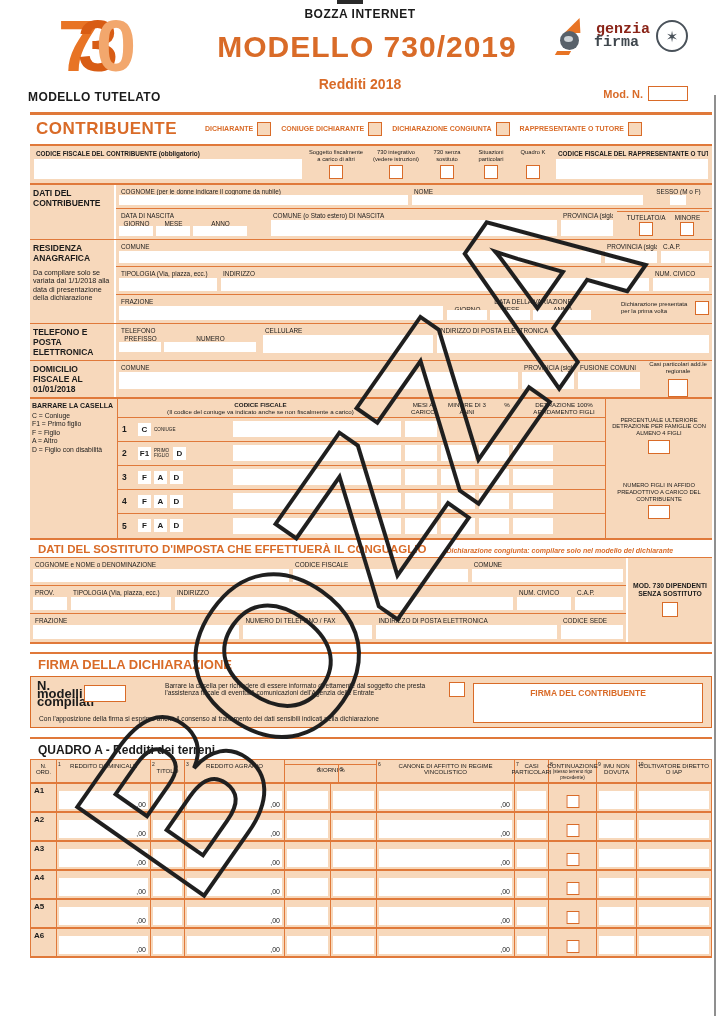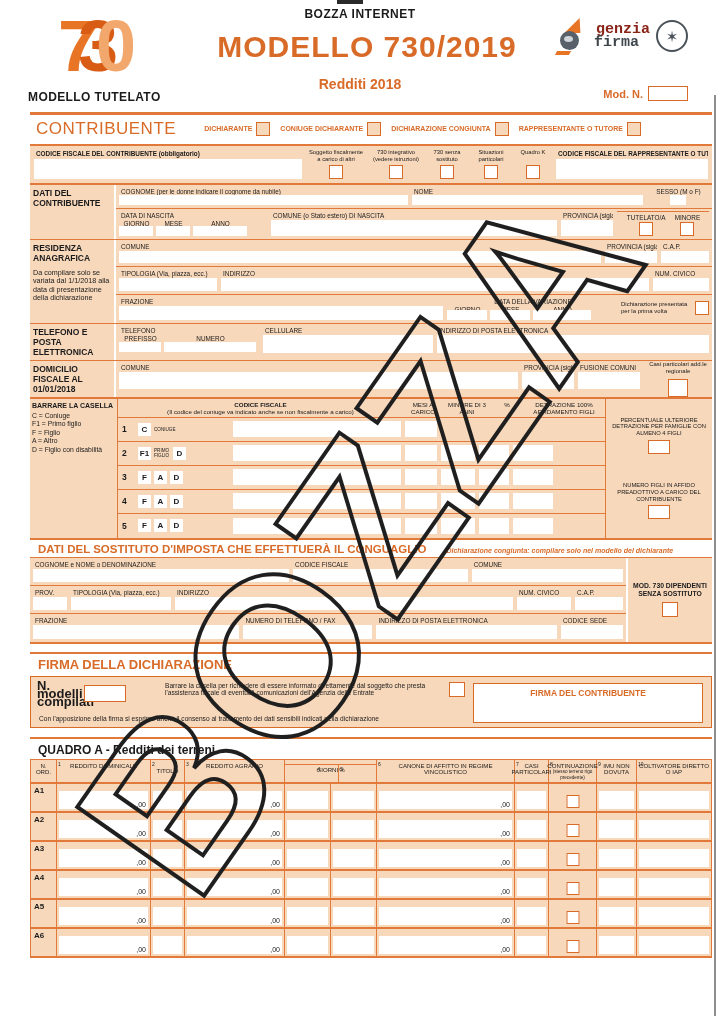--- a/index.html
+++ b/index.html
@@ -55,21 +55,21 @@
   .sec{display:flex;background:var(--peach);border-bottom:1.5px solid var(--line);}
   .side{width:86px;flex:none;background:var(--peach);padding:3px 3px;font-weight:700;font-size:8.5px;line-height:10px;border-right:2px solid #fff;}
   .side .note{font-weight:400;font-size:7.2px;line-height:8.5px;margin-top:6px;}
   .rows{flex:1;display:flex;flex-direction:column;min-width:0;}
   .frow{display:flex;gap:4px;padding:2px 3px 3px 3px;border-bottom:1.5px solid var(--line);}
   .frow:last-child{border-bottom:none;}
   .grp-lbl{font-size:6.4px;line-height:7.5px;padding:1px 0 0 2px;white-space:nowrap;}
   .sub3{display:flex;gap:3px;}
   .sub3 .fld{align-items:stretch;}
   .sub3 .lbl{text-align:center;}
-  .ctit{color:var(--accent);font-weight:400;}
+  .ctit{color:var(--accent);font-weight:700;}
 
   
   .cband{display:flex;align-items:center;background:#fff;padding:4px 0 5px 6px;gap:10px;}
   .cband .t{font-size:17px;letter-spacing:.5px;margin-right:18px;}
   .cband .chk{display:flex;align-items:center;gap:4px;}
   .cband .chk .l{color:var(--accent);font-weight:700;font-size:7px;}
 
   
   .cfband{display:flex;background:var(--peach);padding:3px 4px 4px 4px;gap:6px;border-bottom:2px solid var(--line);}
   .cfband .chkcol{display:flex;flex-direction:column;align-items:center;justify-content:space-between;}

